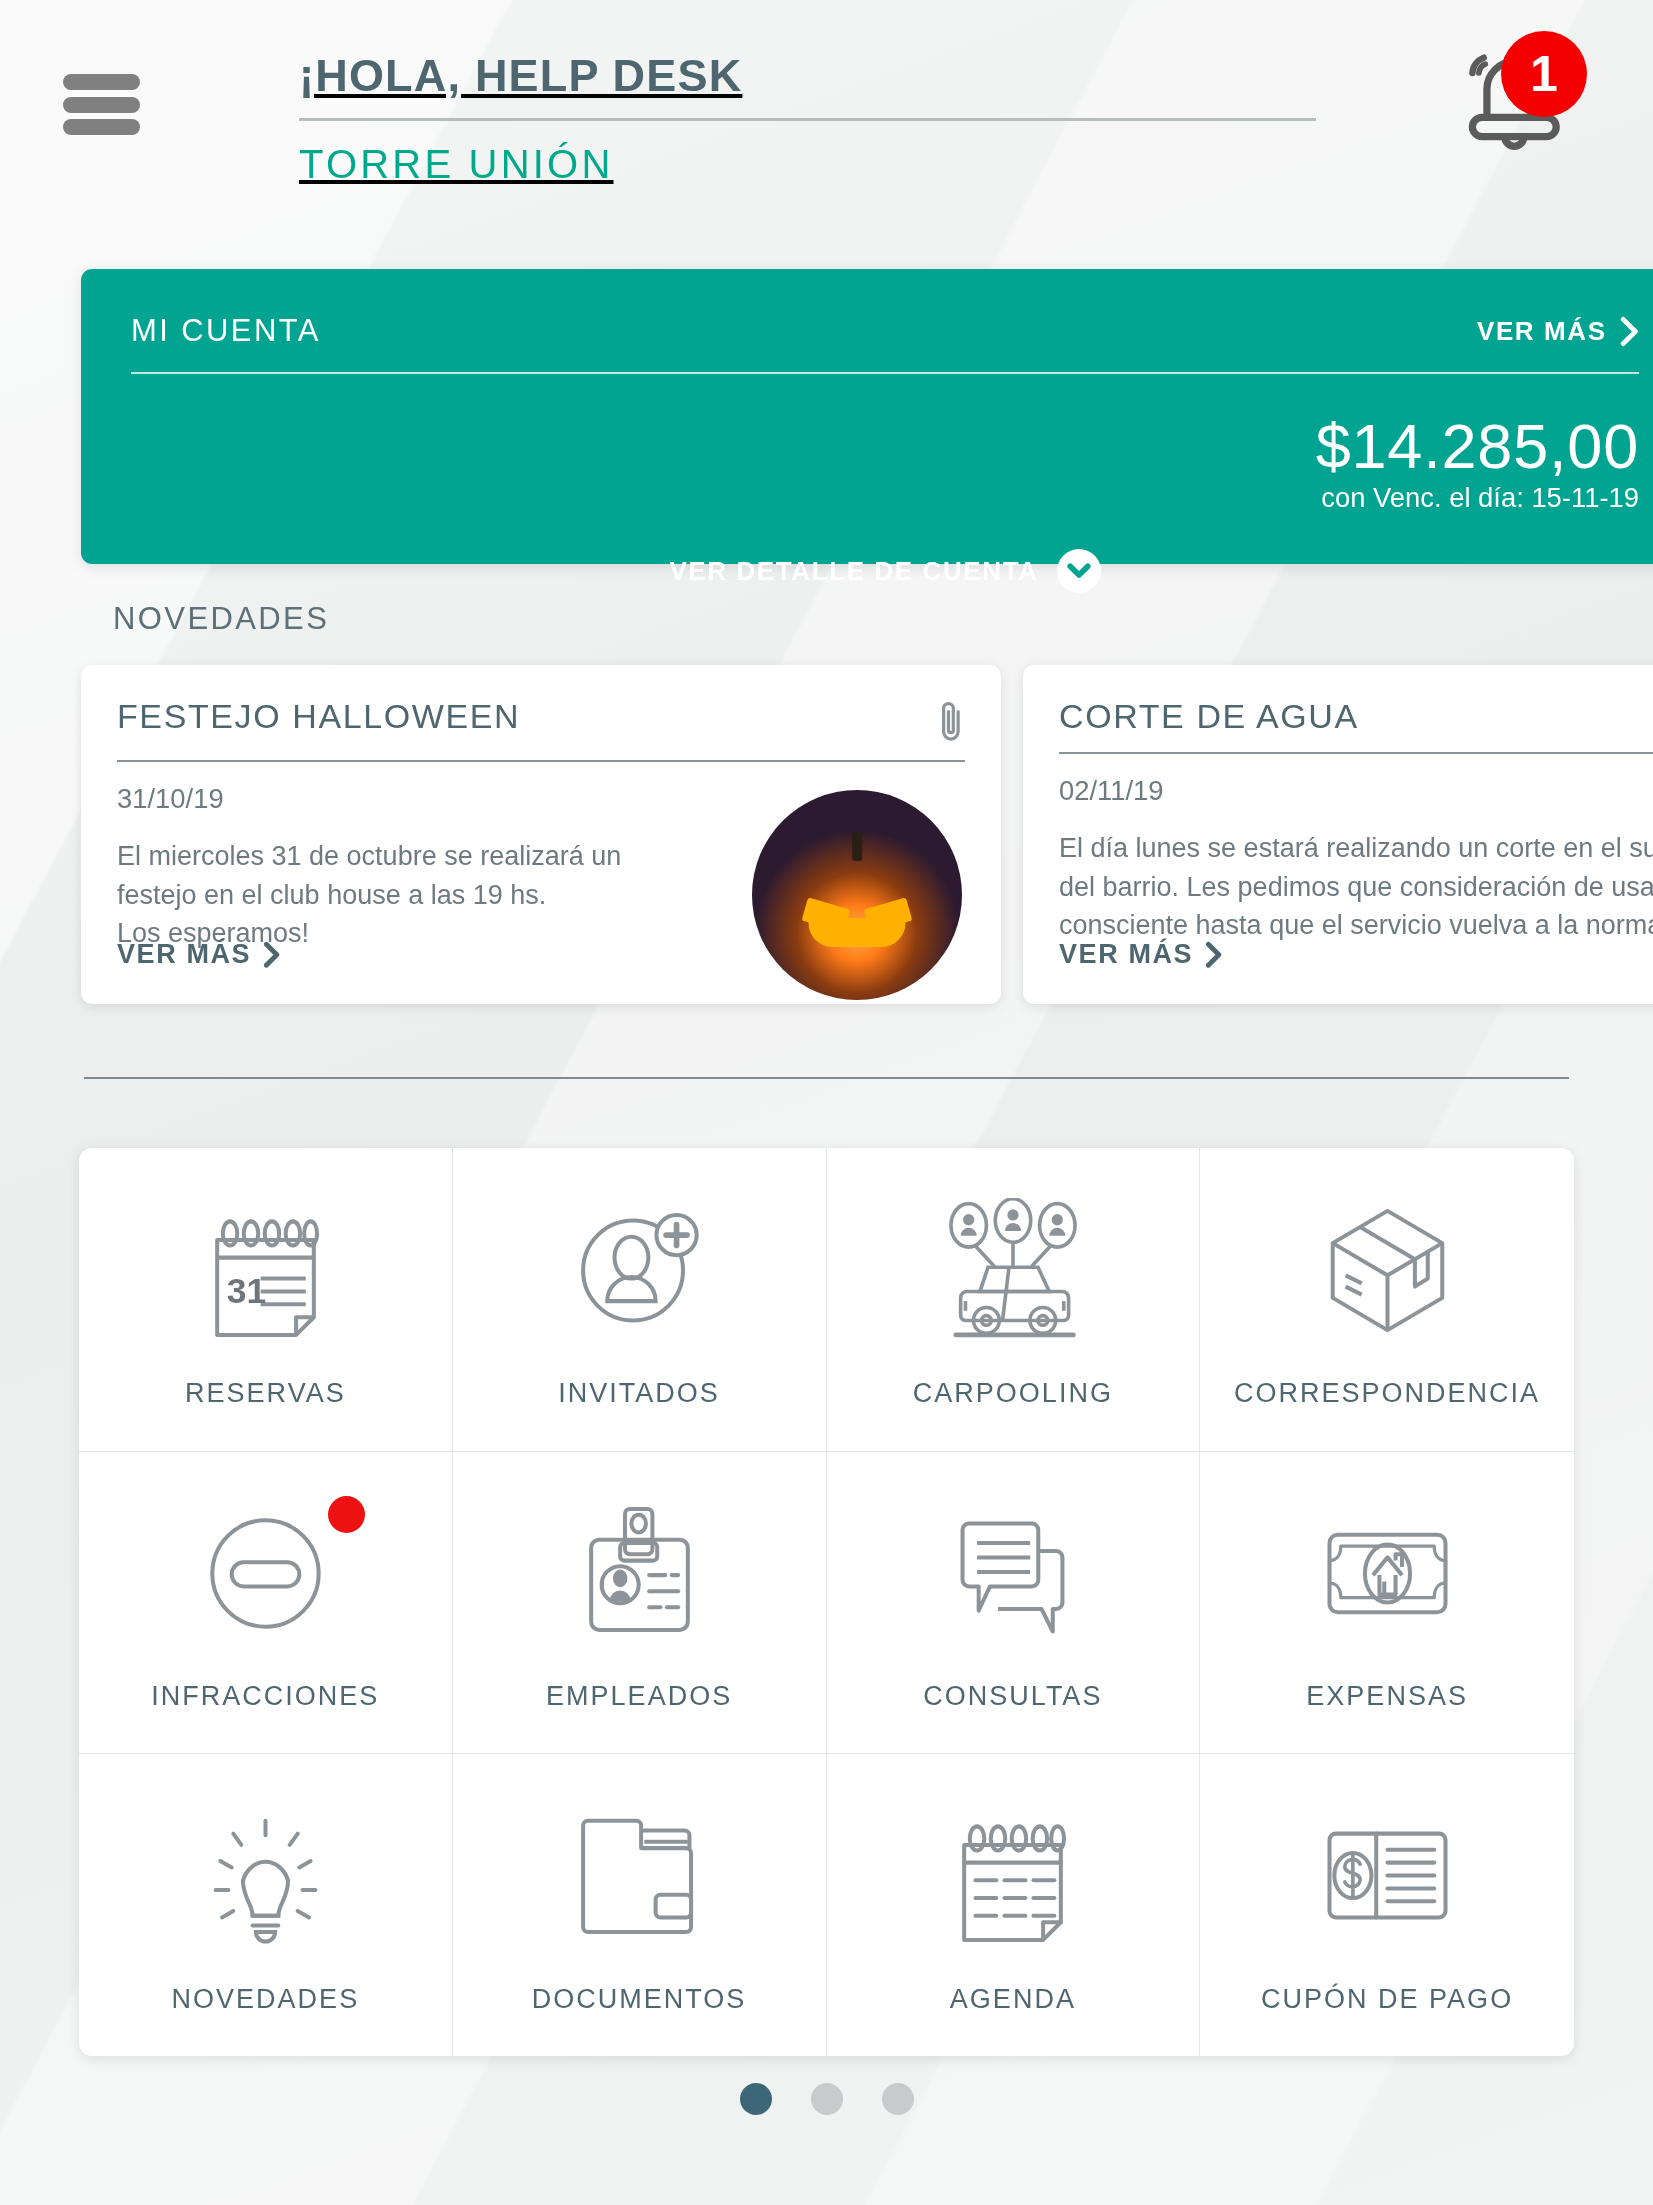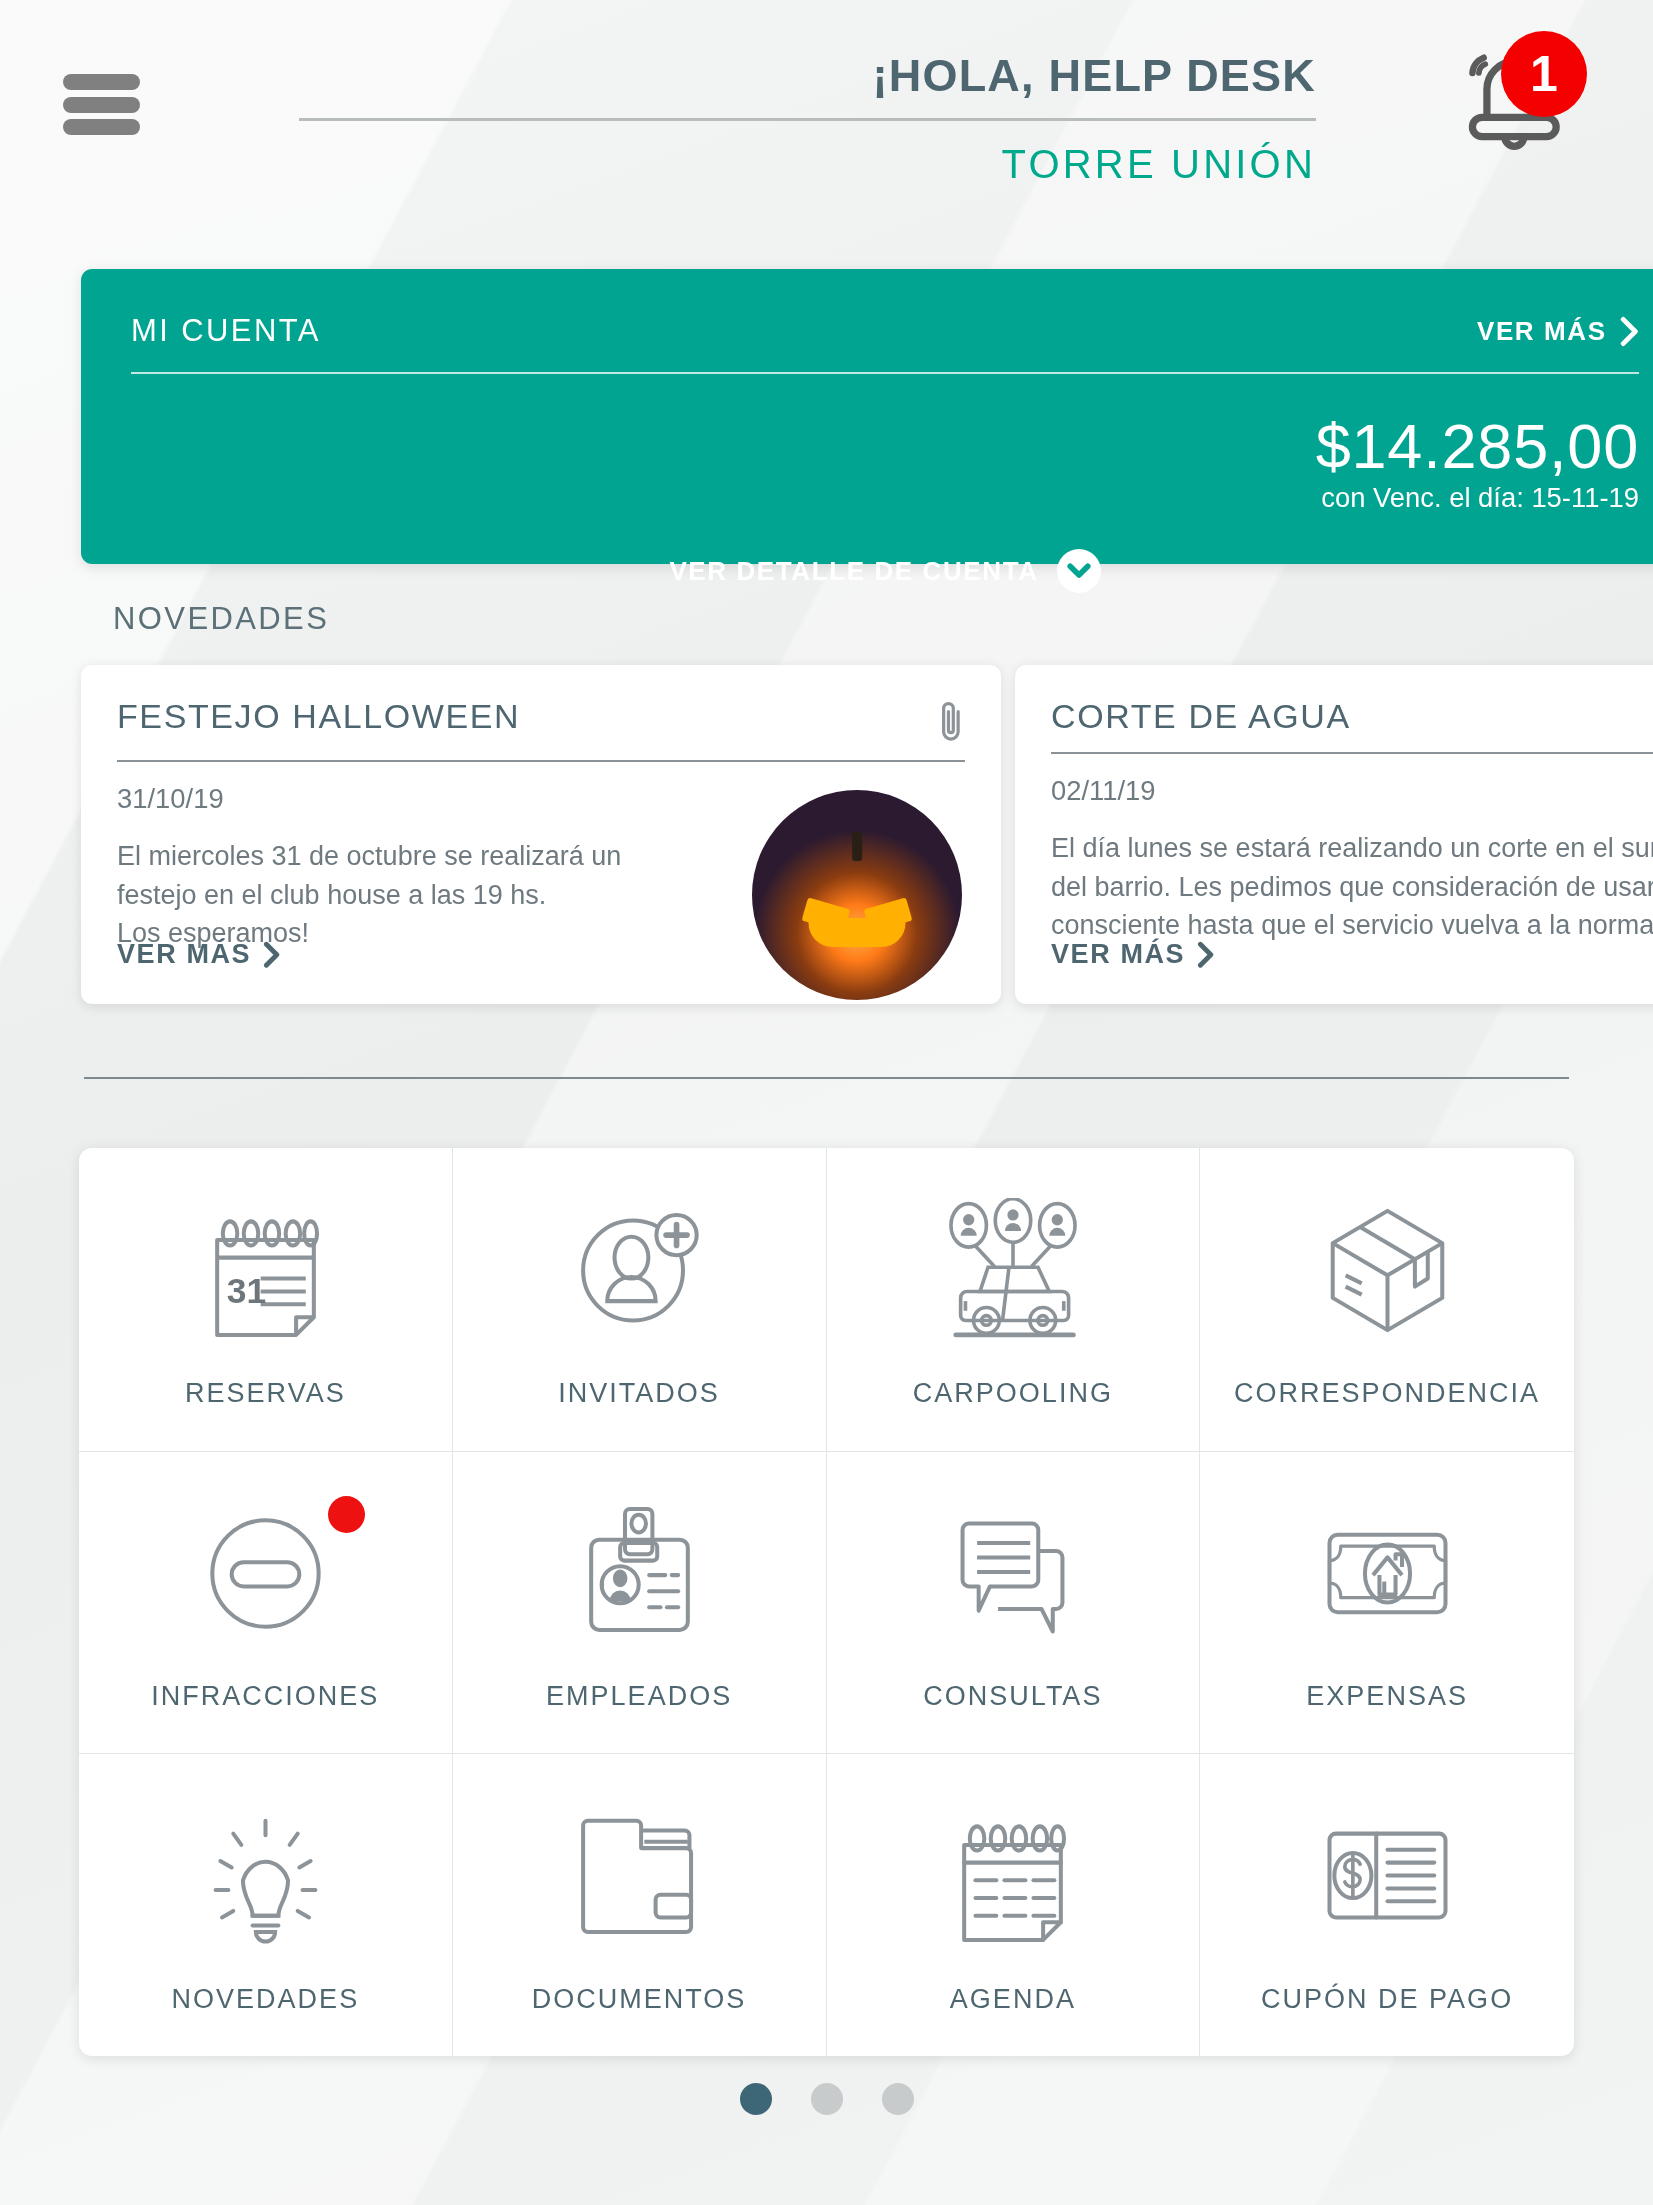--- a/index.html
+++ b/index.html
@@ -27,21 +27,22 @@
     display: flex; flex-direction: column; justify-content: space-between;
     cursor: pointer;
   }
   .hamburger span {
     display: block; width: 77px; height: 16px;
     background: #808080; border-radius: 8px;
   }
 
   .title-block {
     position: absolute; left: 299px; top: 50px; width: 1017px;
-    text-align: right;
+    text-align: left;
+    text-decoration: underline;
   }
   .app-title {
     font-size: 45px; font-weight: 700; letter-spacing: 1.2px;
     color: #4e6670; line-height: 1.15;
   }
   .title-rule {
     margin: 16px auto 0; width: 1017px; height: 3.2px;
     background: #b9bcbc;
   }
   .app-subtitle {
@@ -101,21 +102,21 @@
   }
 
   
   .sec-title {
     position: absolute; left: 113px; top: 601px;
     font-size: 31px; letter-spacing: 2.4px; color: #5c7078; font-weight: 400;
   }
   .news-row {
     position: absolute; left: 81px; top: 665px;
     width: 1572px; height: 339px;
-    display: flex; gap: 14px;
+    display: flex; gap: 22px;
   }
   .news-card {
     flex: 0 0 auto;
     width: 920px; height: 339px;
     background: #fff; border-radius: 11.3px;
     box-shadow: 0 2.4px 11.3px rgba(0,0,0,0.10);
     padding: 32px 36px 0 36px; position: relative; overflow: hidden;
   }
   .news-head {
     display: flex; justify-content: space-between; align-items: flex-start;

